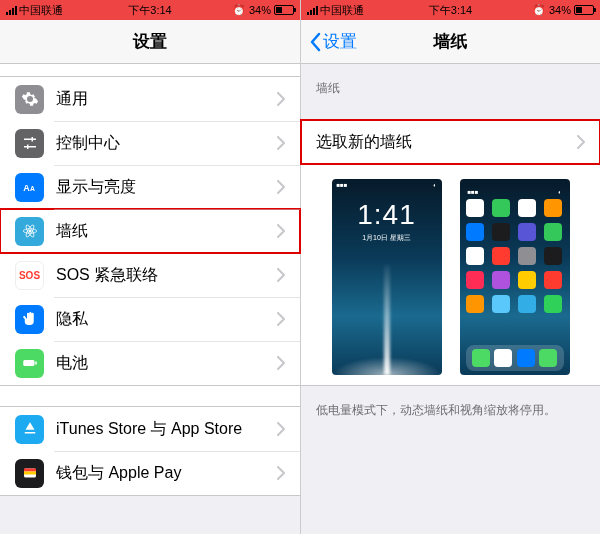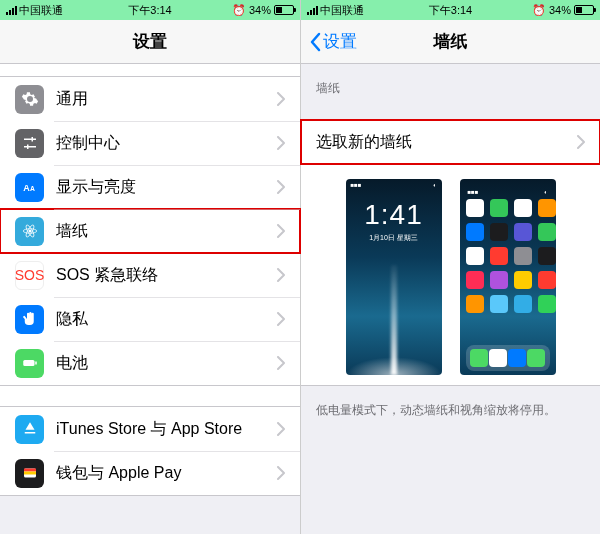--- a/index.html
+++ b/index.html
@@ -1,21 +1,21 @@
 <!DOCTYPE html>
 <html><head>
 <meta charset="utf-8">
 <style>
   * { margin: 0; padding: 0; box-sizing: border-box; font-family: -apple-system, "Helvetica Neue", Arial, sans-serif; }
   body { background: #fff; width: 600px; height: 534px; display: flex; overflow: hidden; }
   .screen { width: 300px; height: 534px; background: #efeff4; display: flex; flex-direction: column; }
   .screen + .screen { border-left: 1px solid #ccc; }
 
   
-  .status { height: 20px; background: #86efac; display: flex; align-items: center; font-size: 11px; padding: 0 6px; color: #000; }
+  .status { height: 20px; background: #ef4444; display: flex; align-items: center; font-size: 11px; padding: 0 6px; color: #000; }
   .status .left { display: flex; align-items: center; gap: 2px; flex: 1; }
   .status .center { flex: 0 0 auto; font-weight: 400; }
   .status .right { display: flex; align-items: center; gap: 3px; flex: 1; justify-content: flex-end; }
   .bars { display: flex; align-items: flex-end; gap: 1px; height: 10px; }
   .bars span { width: 2px; background: #000; display: block; }
   .bars span:nth-child(1){height:3px}.bars span:nth-child(2){height:5px}.bars span:nth-child(3){height:7px}.bars span:nth-child(4){height:9px}
 
   .battery { width: 20px; height: 10px; border: 1px solid #000; border-radius: 2px; position: relative; }
   .battery::after { content:""; position:absolute; right:-3px; top:2px; width:2px; height:4px; background:#000; border-radius:0 1px 1px 0;}
   .battery .fill { position:absolute; left:1px; top:1px; bottom:1px; width:34%; background:#000; }
@@ -34,41 +34,41 @@
   .row + .row::before { content:""; position:absolute; left:54px; top:0; right:0; height:1px; background:#c8c7cc; transform:scaleY(.5); transform-origin:top; }
   .row .icon { width:29px; height:29px; border-radius:6px; display:flex; align-items:center; justify-content:center; margin-right:12px; flex-shrink:0; }
   .row .label { font-size:16px; color:#000; flex:1; }
   .row .chev { color:#c7c7cc; }
   .highlight { outline:2px solid #d00; outline-offset:-1px; z-index:1; }
 
   
   .section-header { font-size:12px; color:#6d6d72; padding:16px 15px 6px; }
   .hint { font-size:12px; color:#6d6d72; padding:16px 15px 0; line-height:1.4; }
   .previews { display:flex; gap:18px; padding:14px 20px 10px; background:#fff; justify-content:center; border-bottom:1px solid #c8c7cc;}
-  .preview { width:96px; height:196px; border-radius:4px; overflow:hidden; position:relative; }
+  .preview { width:110px; height:196px; border-radius:4px; overflow:hidden; position:relative; }
   .lock { background:linear-gradient(#061a2a 0%, #0a3a58 40%, #1a6a8f 70%, #0a3a58 100%); display:flex; flex-direction:column; align-items:center; color:#fff; }
   .lock .mini-status { width:100%; display:flex; justify-content:space-between; padding:3px 5px; font-size:6px; }
   .lock .time { font-size:28px; font-weight:200; margin-top:8px; letter-spacing:1px;}
   .lock .date { font-size:7px; margin-top:2px; }
   .lock .beam { position:absolute; bottom:0; left:50%; transform:translateX(-50%); width:6px; height:110px; background:linear-gradient(0deg,rgba(255,255,255,.95),rgba(255,255,255,.05)); filter:blur(1.5px);}
   .lock .base { position:absolute; bottom:0; left:0; right:0; height:18px; background:radial-gradient(ellipse at 50% 100%, rgba(255,255,255,.6), transparent 70%);}
   .home { background:linear-gradient(#061a2a 0%, #0a3a58 40%, #1a6a8f 70%, #0a3a58 100%); padding:10px 6px 0; display:flex; flex-direction:column;}
   .home .mini-status { display:flex; justify-content:space-between; padding:0 2px 4px; font-size:6px; color:#fff;}
   .icon-grid { display:grid; grid-template-columns:repeat(4,1fr); gap:6px 6px; }
   .app { width:18px; height:18px; border-radius:4px; }
   .dock { margin-top:auto; margin-bottom:4px; background:rgba(255,255,255,.18); border-radius:8px; padding:4px; display:flex; justify-content:space-around;}
   .dock .app { width:18px; height:18px; }
 
   
   .bg-gray{background:#8e8e93}.bg-darkgray{background:#636366}.bg-blue{background:#007aff}.bg-cyan{background:#34aadc}
   .bg-black{background:#1c1c1e}.bg-red{background:#ff3b30}.bg-redtxt{background:#fff;color:#ff3b30;border:1px solid #eee}
   .bg-green{background:#4cd964}.bg-store{background:#1eaaf1}
 
   .icon svg{width:18px;height:18px;fill:#fff}
-  .bg-redtxt .sos{font-size:14px;font-weight:400;color:#ff3b30}
+  .bg-redtxt .sos{font-size:10px;font-weight:700;color:#ff3b30}
 </style>
 </head>
 <body>
 
 <div class="screen">
   <div class="status">
     <div class="left">
       <div class="bars">
           <span></span>
           <span></span>

